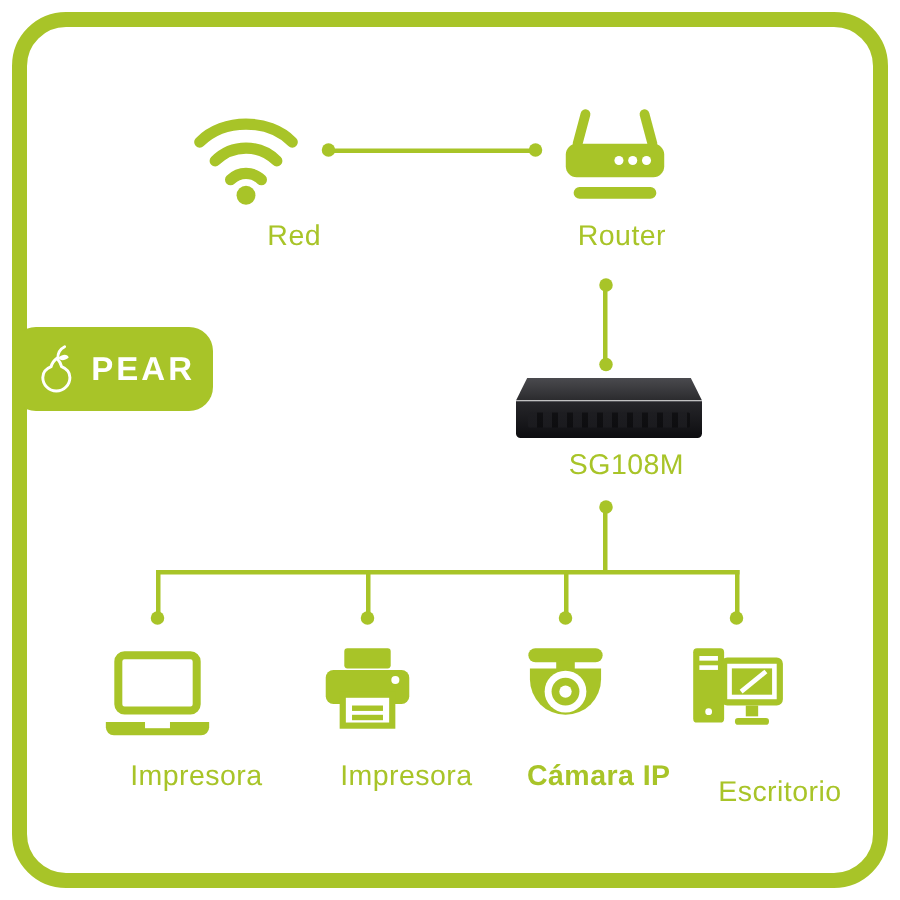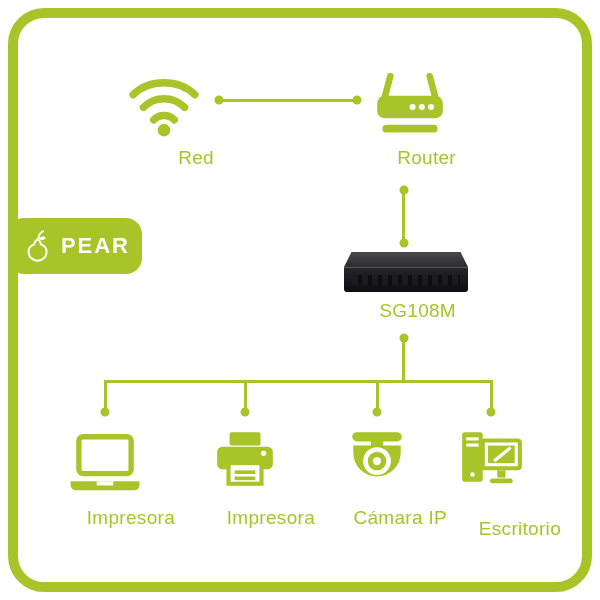--- a/index.html
+++ b/index.html
@@ -79,21 +79,21 @@
 
   <svg class="icon ic-router" viewBox="0 0 64 52">
     <path d="M17 4 L13 19" stroke="currentColor" stroke-width="5" stroke-linecap="round"></path>
     <path d="M47 4 L51 19" stroke="currentColor" stroke-width="5" stroke-linecap="round"></path>
     <rect x="7" y="19" width="50" height="17" rx="5.5" fill="currentColor"></rect>
     <circle cx="34" cy="27.5" r="2.3" fill="#fff"></circle>
     <circle cx="41" cy="27.5" r="2.3" fill="#fff"></circle>
     <circle cx="48" cy="27.5" r="2.3" fill="#fff"></circle>
     <rect x="11" y="41" width="42" height="6" rx="3" fill="currentColor"></rect>
   </svg>
-  <div class="node-label" style="left:356px; top:147px; width:100px;">Router</div>
+  <div class="node-label" style="left:344px; top:147px; width:100px;">Router</div>
 
   <div class="line" style="left:219px; top:99px; width:138px; height:3px;"></div>
   <div class="dot" style="left:219px; top:100px;"></div>
   <div class="dot" style="left:357px; top:100px;"></div>
 
   <div class="line" style="left:402px; top:190px; width:3px; height:53px;"></div>
   <div class="dot" style="left:404px; top:190px;"></div>
   <div class="dot" style="left:404px; top:243px;"></div>
 
   <div class="switch">
@@ -133,21 +133,21 @@
   <div class="node-label" style="left:175px; top:507px; width:140px;">Impresora</div>
 
   <svg class="icon ic-camera" viewBox="0 0 64 56">
     <rect x="8" y="2" width="48" height="9" rx="4.5" fill="currentColor"></rect>
     <rect x="26" y="10" width="12" height="6" fill="currentColor"></rect>
     <path d="M9 15 h46 v7 a23 23 0 0 1 -46 0 z" fill="currentColor"></path>
     <circle cx="32" cy="30" r="13.5" fill="#fff"></circle>
     <circle cx="32" cy="30" r="9" fill="currentColor"></circle>
     <circle cx="32" cy="30" r="4" fill="#fff"></circle>
   </svg>
-  <div class="node-label" style="left:307px; top:507px; width:140px;">Cámara IP</div>
+  <div class="node-label" style="left:307px; top:507px; width:140px;font-weight:bold;">Cámara IP</div>
 
   <svg class="icon ic-desktop" viewBox="0 0 64 56">
     <rect x="4" y="2" width="20" height="48" rx="2.5" fill="currentColor"></rect>
     <rect x="8" y="7" width="12" height="3" fill="#fff"></rect>
     <rect x="8" y="13" width="12" height="3" fill="#fff"></rect>
     <circle cx="14" cy="43" r="2.2" fill="#fff"></circle>
     <rect x="24" y="10" width="36" height="27" rx="2" fill="#fff" stroke="currentColor" stroke-width="4"></rect>
     <rect x="29" y="15" width="26" height="17" fill="currentColor"></rect>
     <path d="M51 17 L35 30" stroke="#fff" stroke-width="3"></path>
     <rect x="38" y="39" width="8" height="7" fill="currentColor"></rect>

